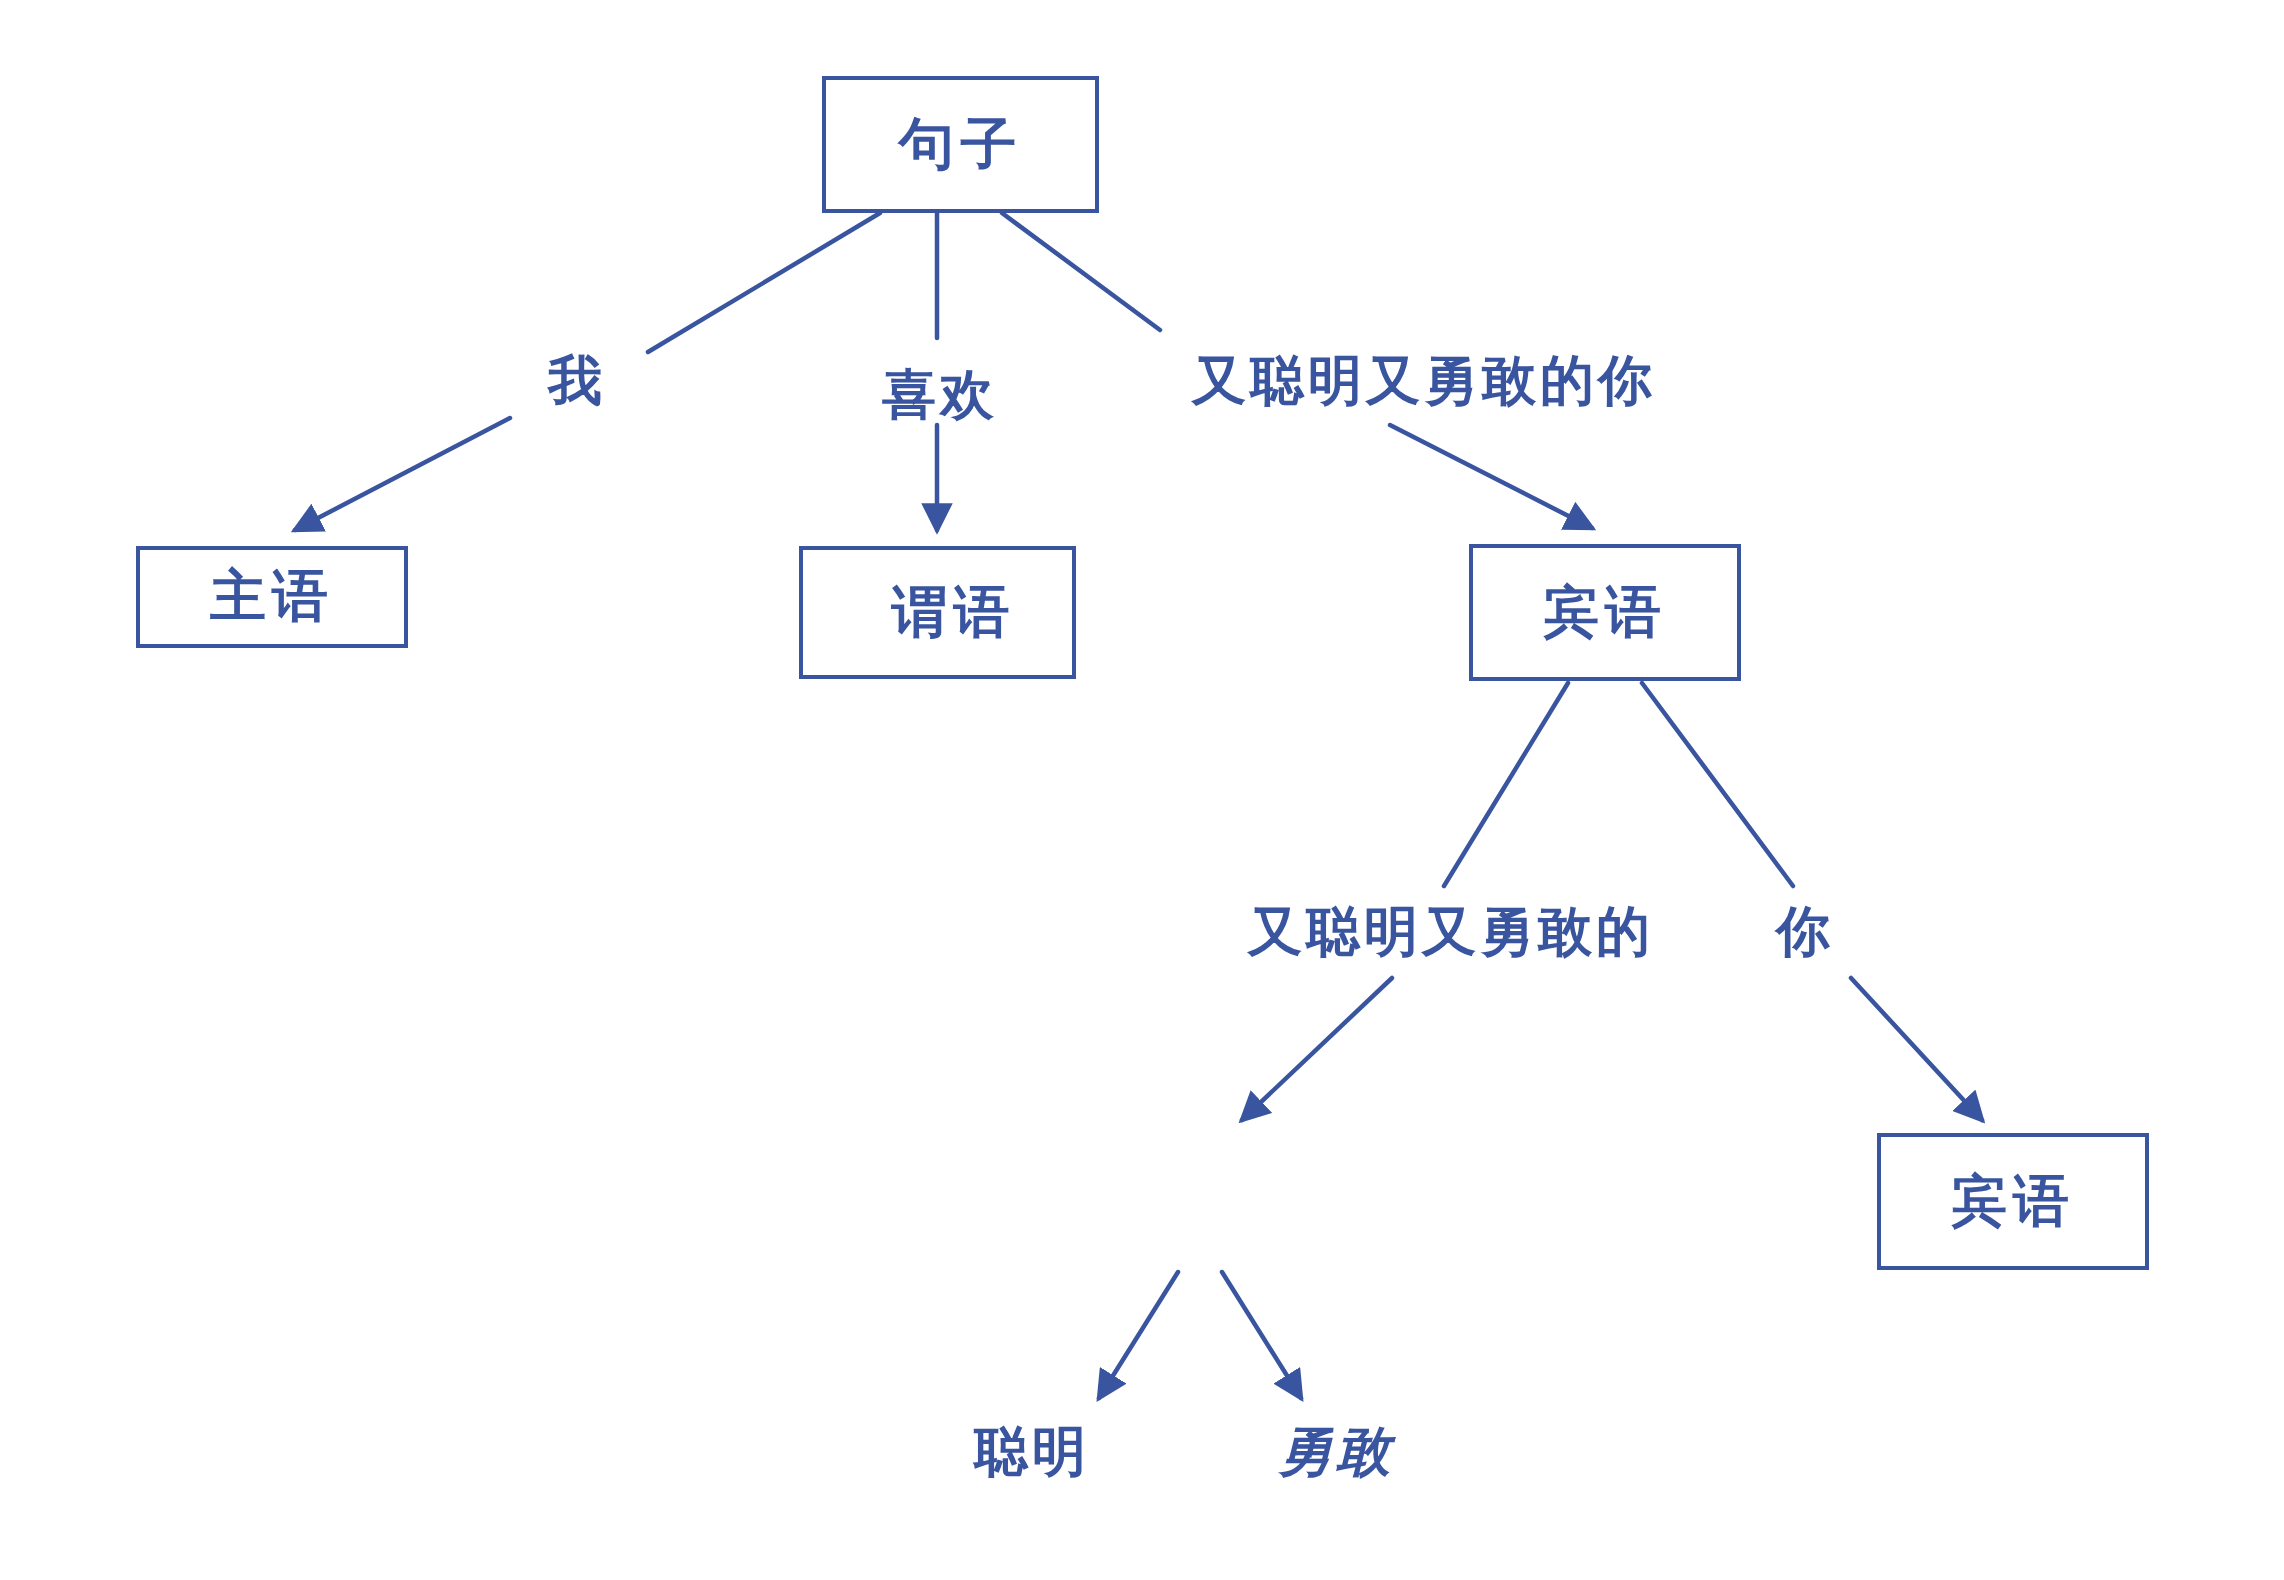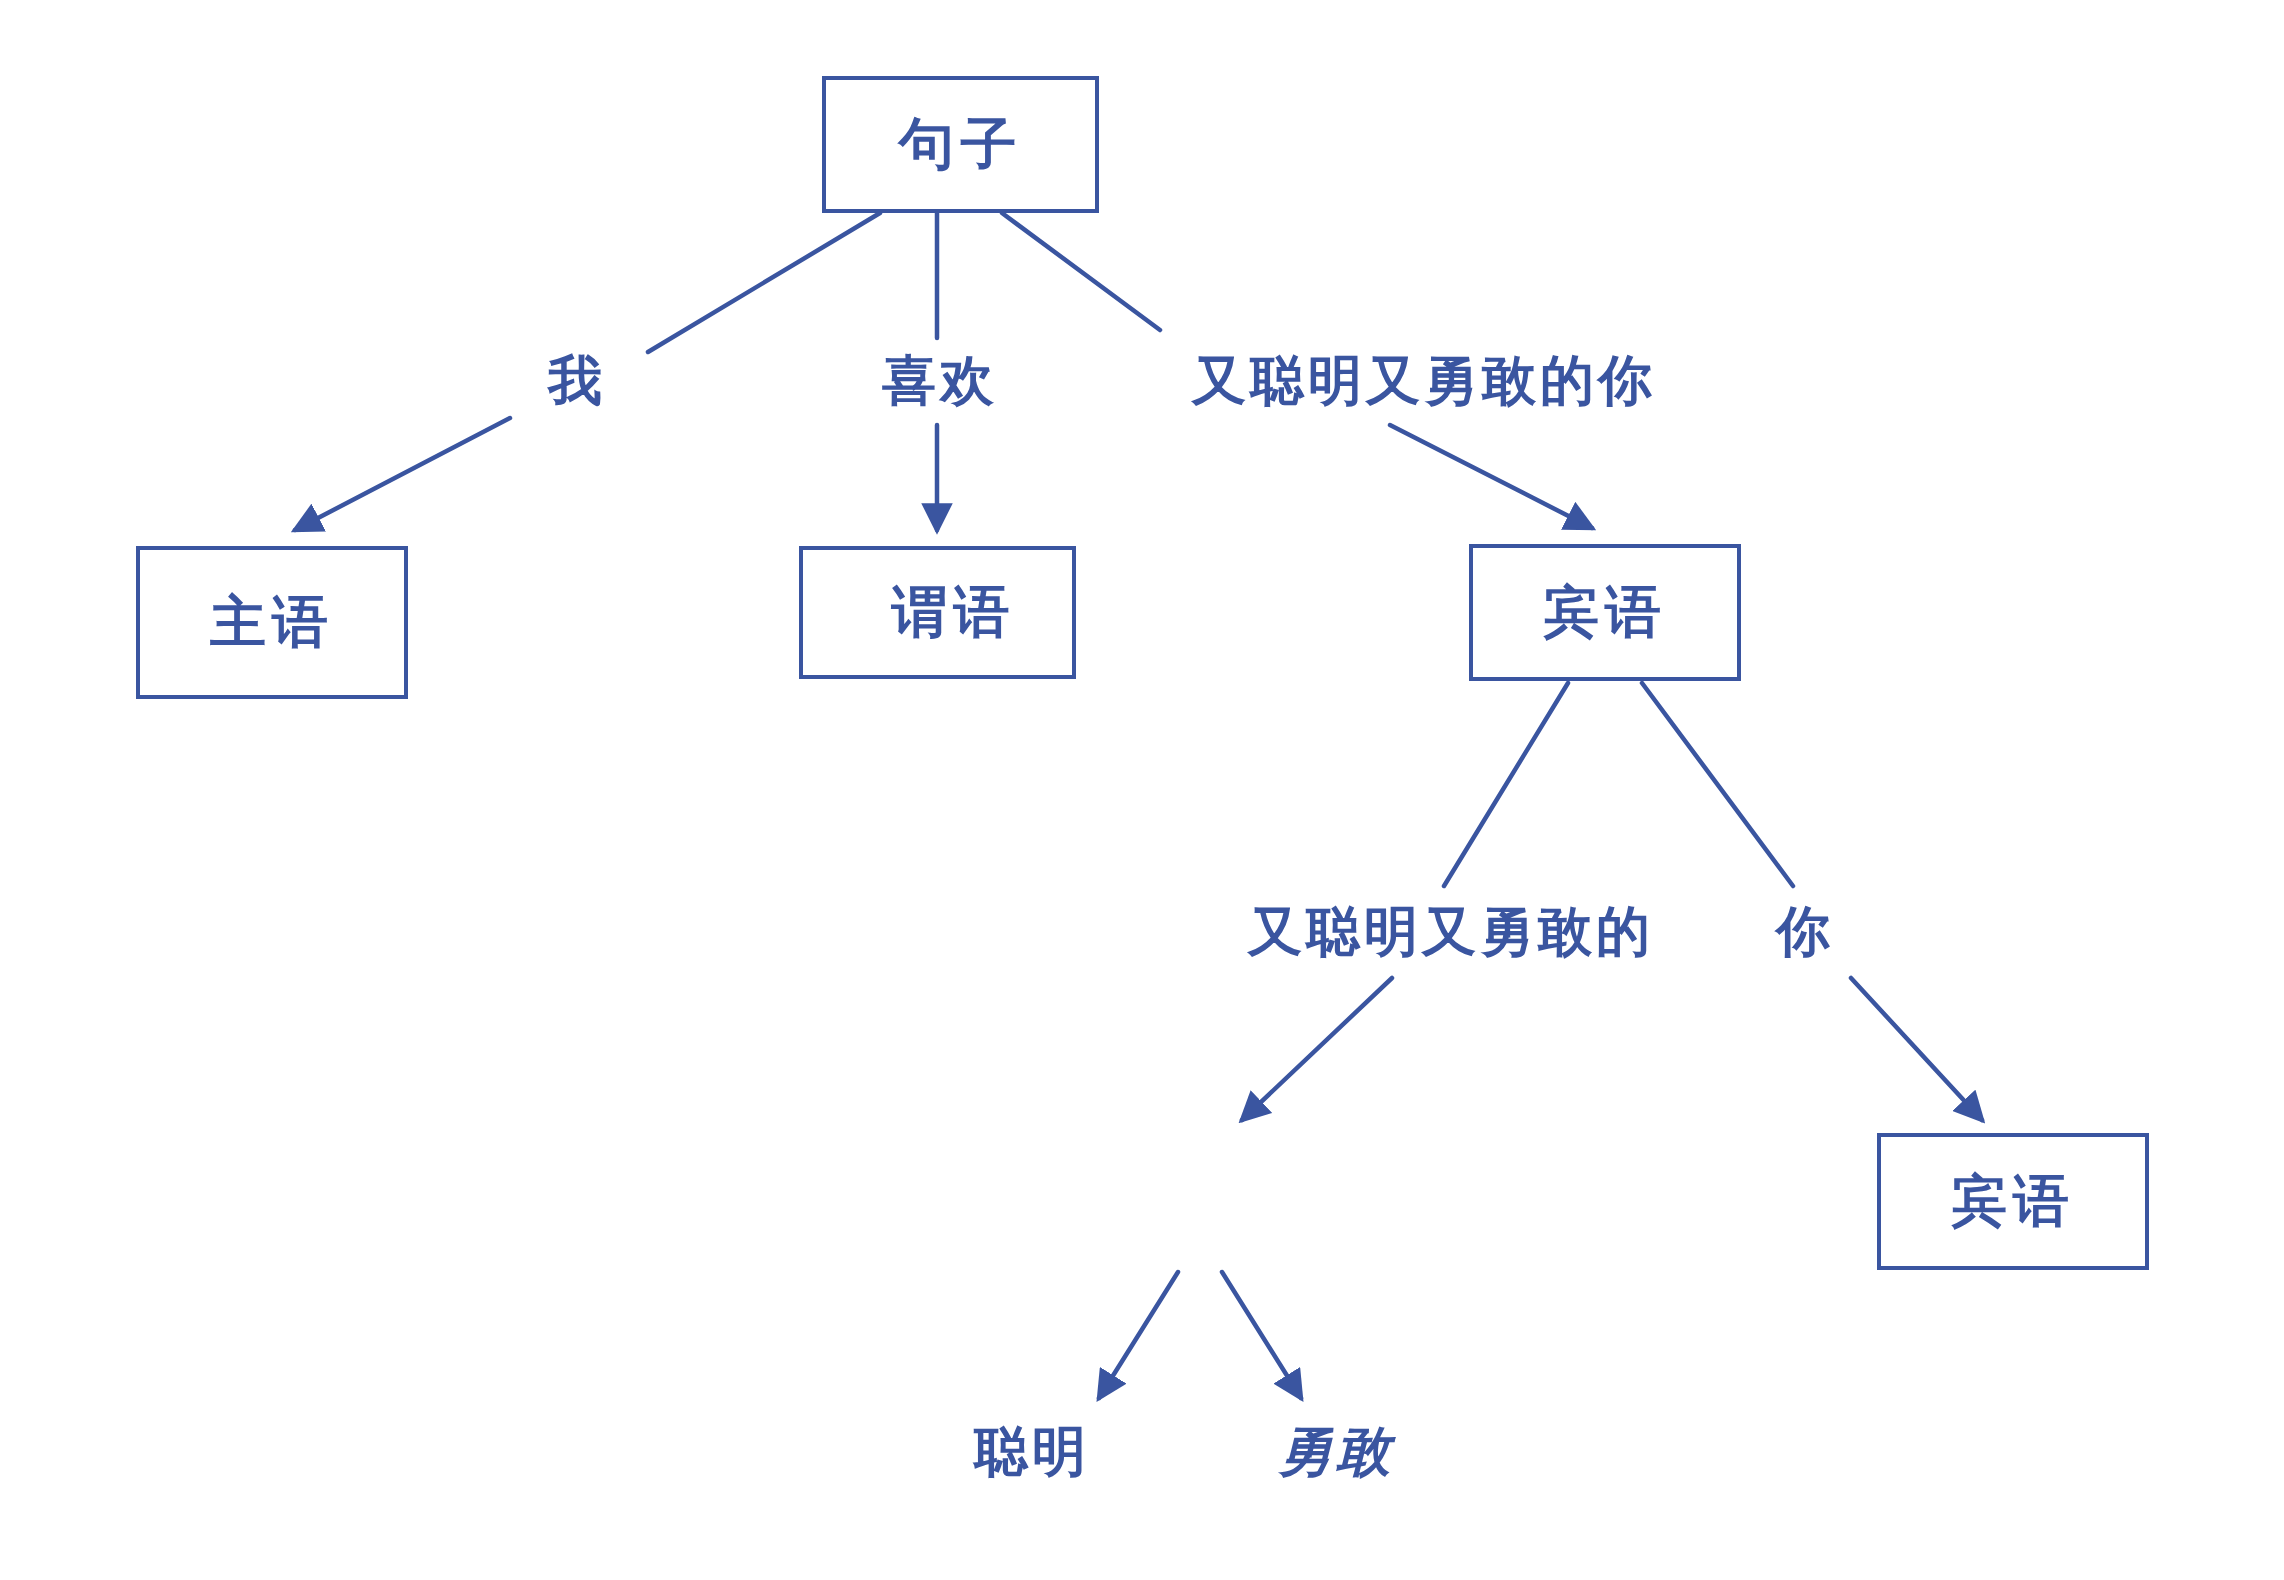--- a/index.html
+++ b/index.html
@@ -83,40 +83,40 @@
     <line x1="1851" y1="978" x2="1982" y2="1120" marker-end="url(#arrowhead)"></line>
 
     <line x1="1178" y1="1272" x2="1099" y2="1398" marker-end="url(#arrowhead)"></line>
     <line x1="1222" y1="1272" x2="1301" y2="1398" marker-end="url(#arrowhead)"></line>
   </svg>
 
   <div class="node-box" style="left:800px;top:76px;width:277px;height:137px;margin-left:22px;">
     <span>句子</span>
   </div>
 
-  <div class="node-box" style="left:136px;top:546px;width:272px;height:153px;">
+  <div class="node-box" style="left:136px;top:546px;width:272px;height:102px;">
     <span>主语</span>
   </div>
 
   <div class="node-box" style="left:799px;top:546px;width:277px;height:133px;padding-left:32px;">
     <span>谓语</span>
   </div>
 
   <div class="node-box" style="left:1469px;top:544px;width:272px;height:137px;">
     <span>宾语</span>
   </div>
 
 
   <div class="node-box" style="left:1877px;top:1133px;width:272px;height:137px;">
     <span>宾语</span>
   </div>
 
   <div class="edge-label" style="left:577px;top:381px;">我</div>
 
-  <div class="edge-label" style="left:940px;top:381px;">喜欢</div>
+  <div class="edge-label" style="left:940px;top:395px;">喜欢</div>
 
   <div class="edge-label" style="left:1424px;top:381px;">又聪明又勇敢的你</div>
 
   <div class="edge-label" style="left:1431px;top:932px;margin-left:20px;">又聪明又勇敢的</div>
 
   <div class="edge-label" style="left:1805px;top:932px;">你</div>
 
   <div class="edge-label" style="left:1032px;top:1452px;">聪明</div>
 
   <div class="edge-label" style="left:1336px;top:1452px;font-style:italic;">勇敢</div>

